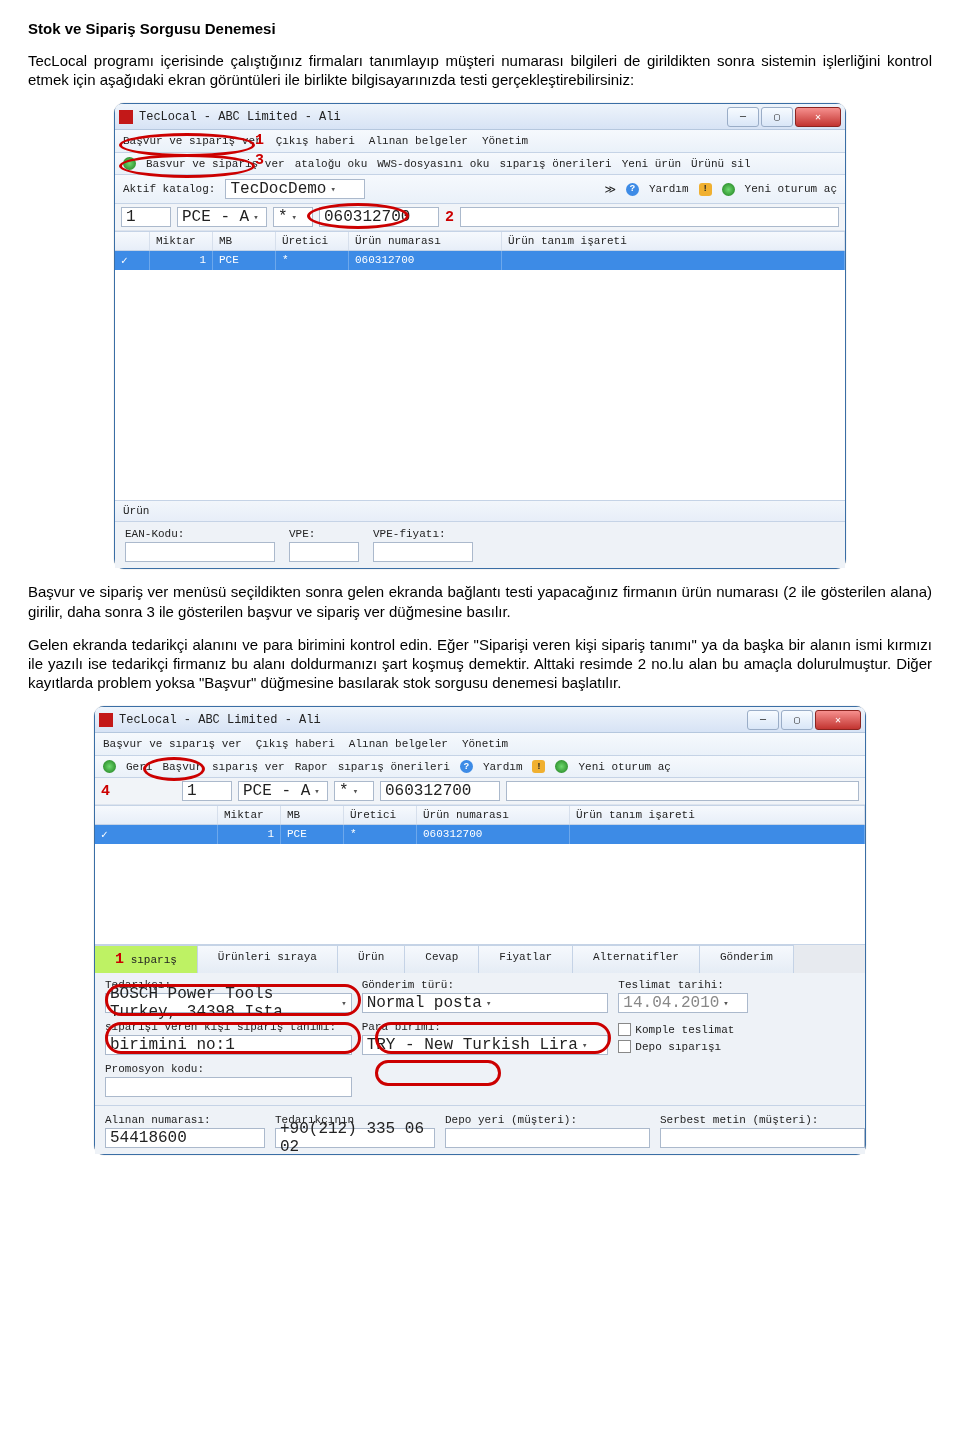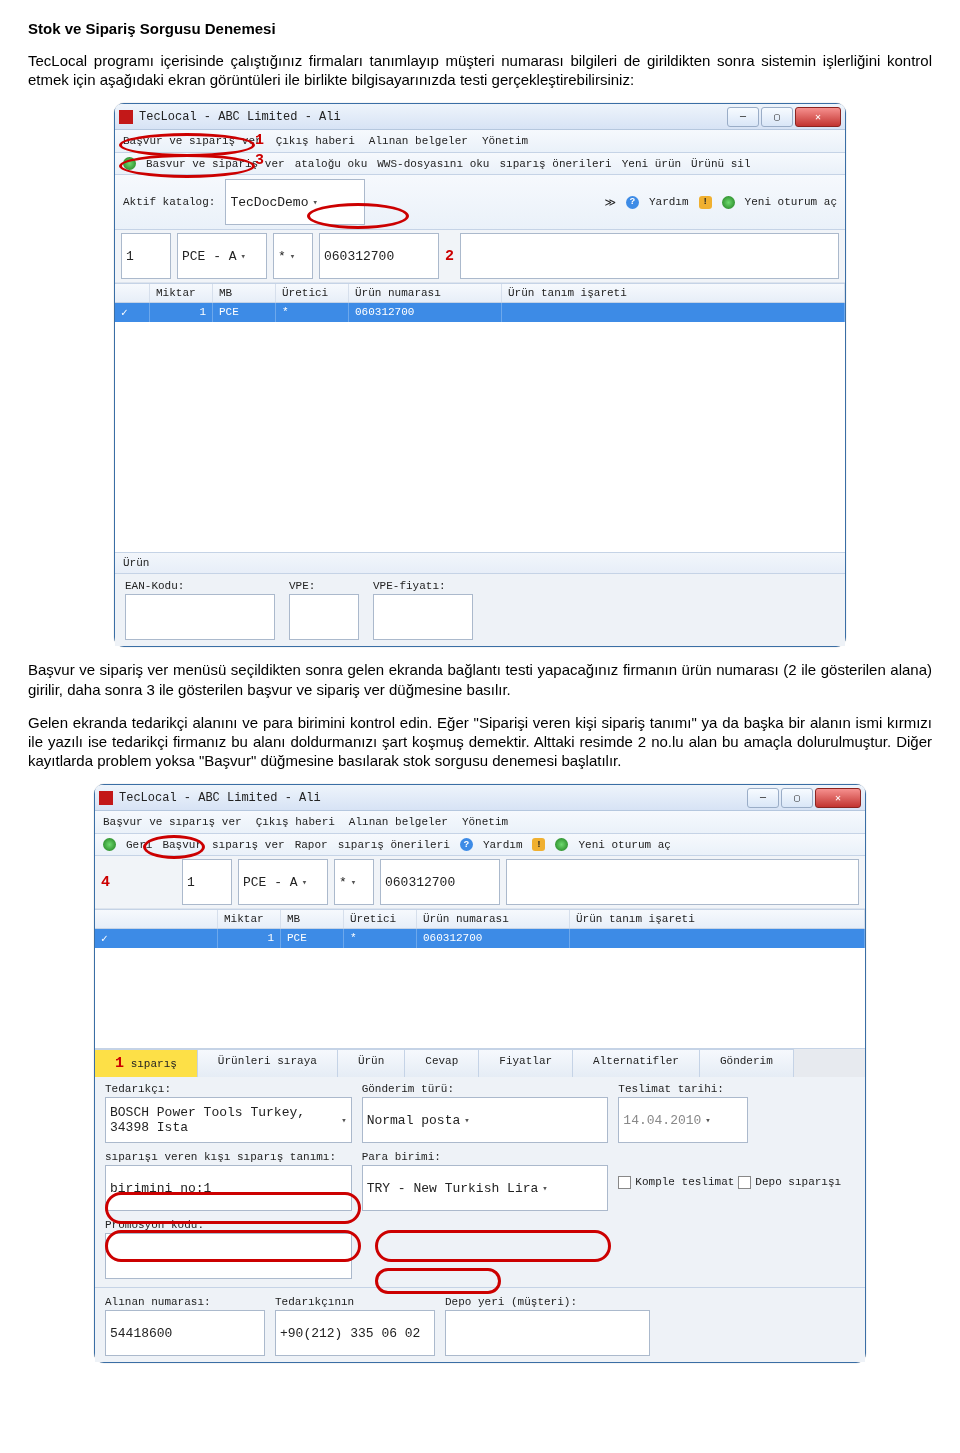--- a/index.html
+++ b/index.html
@@ -82,22 +82,22 @@
   .row {
     display: flex; align-items: center; gap: 6px;
     padding: 3px 6px;
     background: #f1f4f8;
     border-bottom: 1px solid #dde4ee;
   }
   .input {
     background: #fff;
     border: 1px solid #abb9cc;
     height: 18px;
-    display: flex; align-items: center; padding: 13px 4px;
-    font-size: 13px;
+    display: flex; align-items: center; padding: 0 4px;
+    font-size: 16px;
   }
   .drop::after { content:"▾"; font-size:9px; margin-left:4px;color:#555;}
   .grid-head {
     display:flex; background: linear-gradient(#f6f9fd,#e7eef8);
     border-top:1px solid #c5d3e6;border-bottom:1px solid #c5d3e6;
     font-size:11px;
   }
   .grid-head div { padding: 3px 6px; border-right:1px solid #d6dfec;}
   .grid-body { background:#fff; }
   .grid-row { display:flex; font-size:11px;}
@@ -109,21 +109,21 @@
     padding: 4px 8px;
     border-top:1px solid #c5d3e6;border-bottom:1px solid #c5d3e6;
     font-size:11px;
   }
   .form-row { display:flex; gap: 14px; padding: 6px 10px; font-size:11px; background:#eef2f7;}
   .form-col { display:flex; flex-direction:column; gap:2px;}
   .helpicon { width:13px;height:13px;border-radius:50%;background:#3d8be6;color:#fff;display:inline-flex;align-items:center;justify-content:center;font-size:9px;font-weight:bold;}
   .warnicon { width:13px;height:13px;background:#f0b030;border-radius:3px;display:inline-flex;align-items:center;justify-content:center;font-size:9px;font-weight:bold;}
   .tabs { display:flex; background:#e7eaef; border-top:1px solid #c5d3e6;}
   .tab { padding:5px 20px; border-right:1px solid #c5d3e6; border-top:1px solid #c5d3e6;background:linear-gradient(#f6f9fd,#e5ecf5);font-size:11px;}
-  .tab.active { background:#fde047;}
+  .tab.active { background:#bef264;}
   .panel { padding: 6px 10px; background:#eef2f7;}
   .panel .lbl { font-size:11px; display:block; margin-bottom:2px;}
   .panel-grid { display:grid; grid-template-columns: 1fr 1fr 1fr; gap: 8px 20px;}
   .chk { display:flex;align-items:center;gap:4px;font-size:11px;}
   .chk .box{width:11px;height:11px;border:1px solid #888;background:#fff;}
   .spacer { height: 230px; background:#fff; }
   .w2 .spacer { height: 100px; }
 </style>
 </head>
 <body>
@@ -300,21 +300,21 @@
         <span class="input drop" style="width:120px;color:#888">14.04.2010</span>
       </div>
       <div>
         <span class="lbl">sıparışı veren kışı sıparış tanımı:</span>
         <span class="input" style="width:100%">birimini no:1</span>
       </div>
       <div>
         <span class="lbl">Para birimi:</span>
         <span class="input drop" style="width:100%">TRY - New Turkish Lira</span>
       </div>
-      <div style="display:flex;flex-direction:row;gap:4px;padding-top:2px">
+      <div style="display:flex;flex-direction:column;gap:4px;padding-top:2px">
         <div class="chk">
             <span class="box"></span>
             <span>Komple teslimat</span>
           </div>
         <div class="chk">
             <span class="box"></span>
             <span>Depo sıparışı</span>
           </div>
       </div>
       <div>
@@ -329,20 +329,24 @@
         <span class="input" style="width:100%">54418600</span>
       </div>
       <div>
         <span class="lbl">Tedarıkçının</span>
         <span class="input" style="width:100%">+90(212) 335 06 02</span>
       </div>
       <div>
         <span class="lbl">Depo yeri (müşteri):</span>
         <span class="input" style="width:100%"></span>
       </div>
+      <div>
+        <span class="lbl">Serbest metin (müşteri):</span>
+        <span class="input" style="width:100%"></span>
+      </div>
     </div>
   </div>
   <div class="red-circle" style="top:50px;left:48px;width:56px;height:18px"></div>
   <div class="red-circle" style="bottom:138px;left:10px;width:250px;height:26px;border-radius:16px"></div>
   <div class="red-circle" style="bottom:100px;left:10px;width:250px;height:26px;border-radius:16px"></div>
   <div class="red-circle" style="bottom:100px;left:280px;width:230px;height:26px;border-radius:16px"></div>
   <div class="red-circle" style="bottom:68px;left:280px;width:120px;height:20px;border-radius:14px"></div>
 </div>
 
 </body></html>

